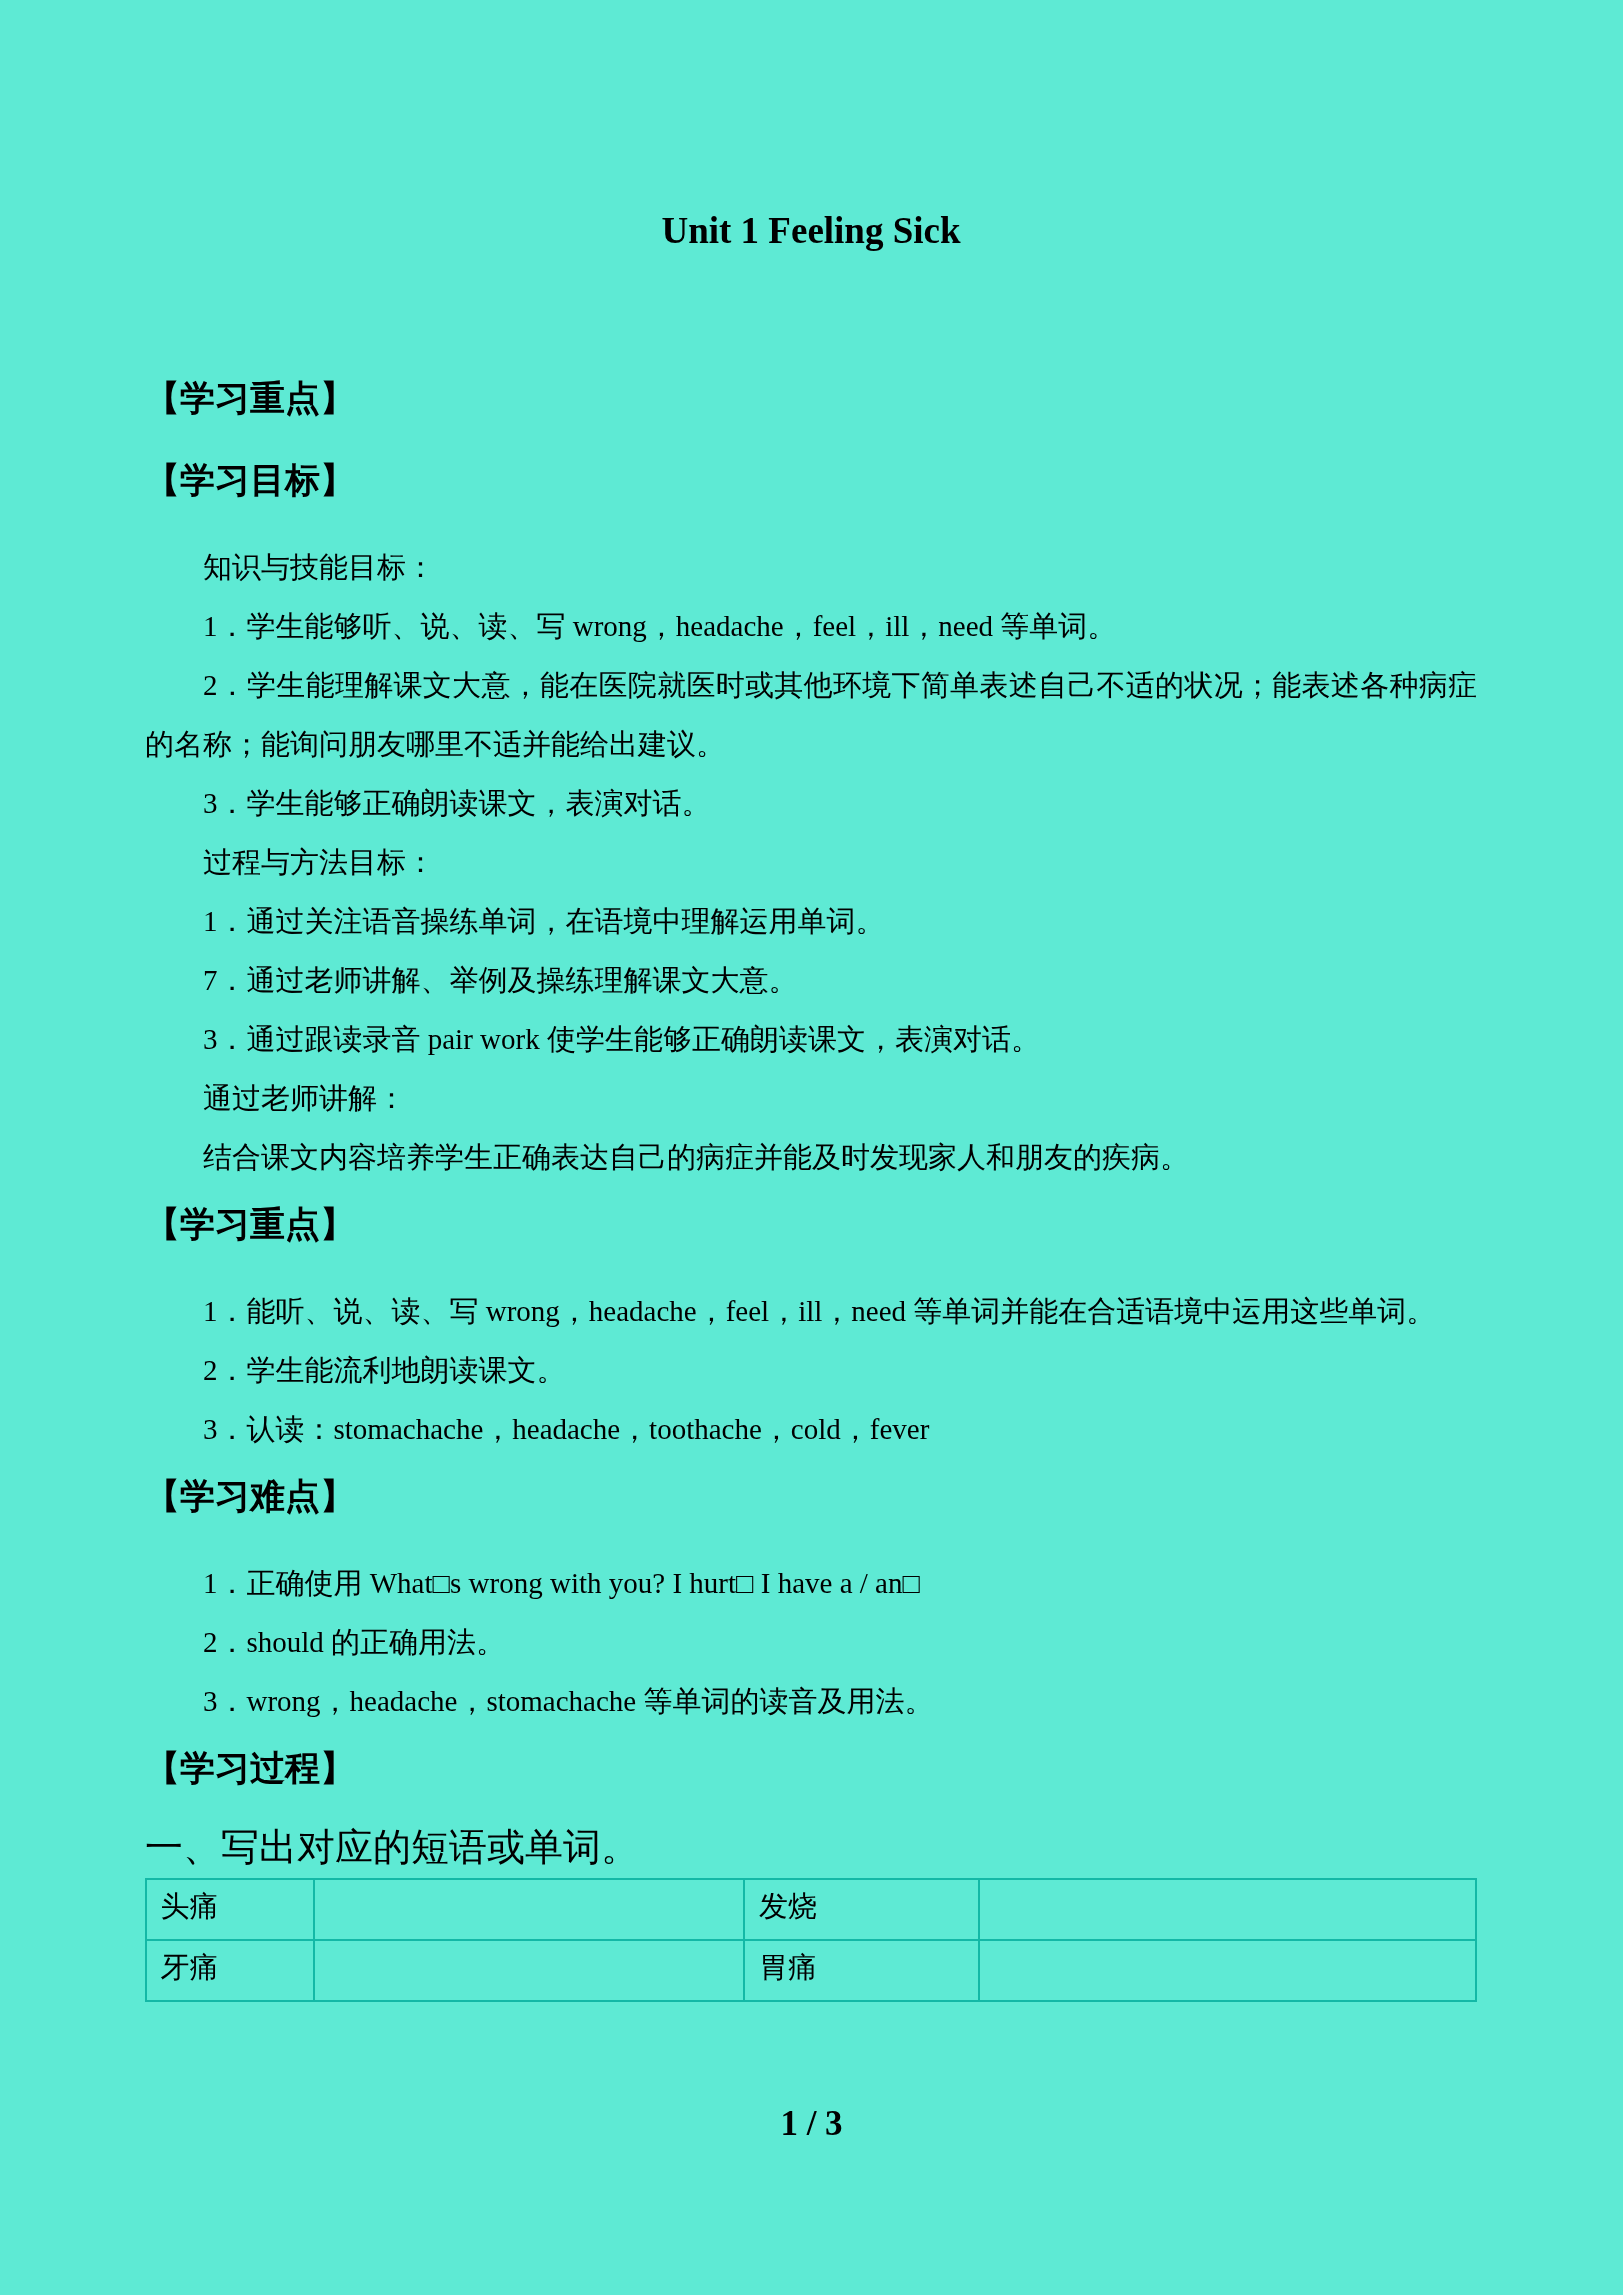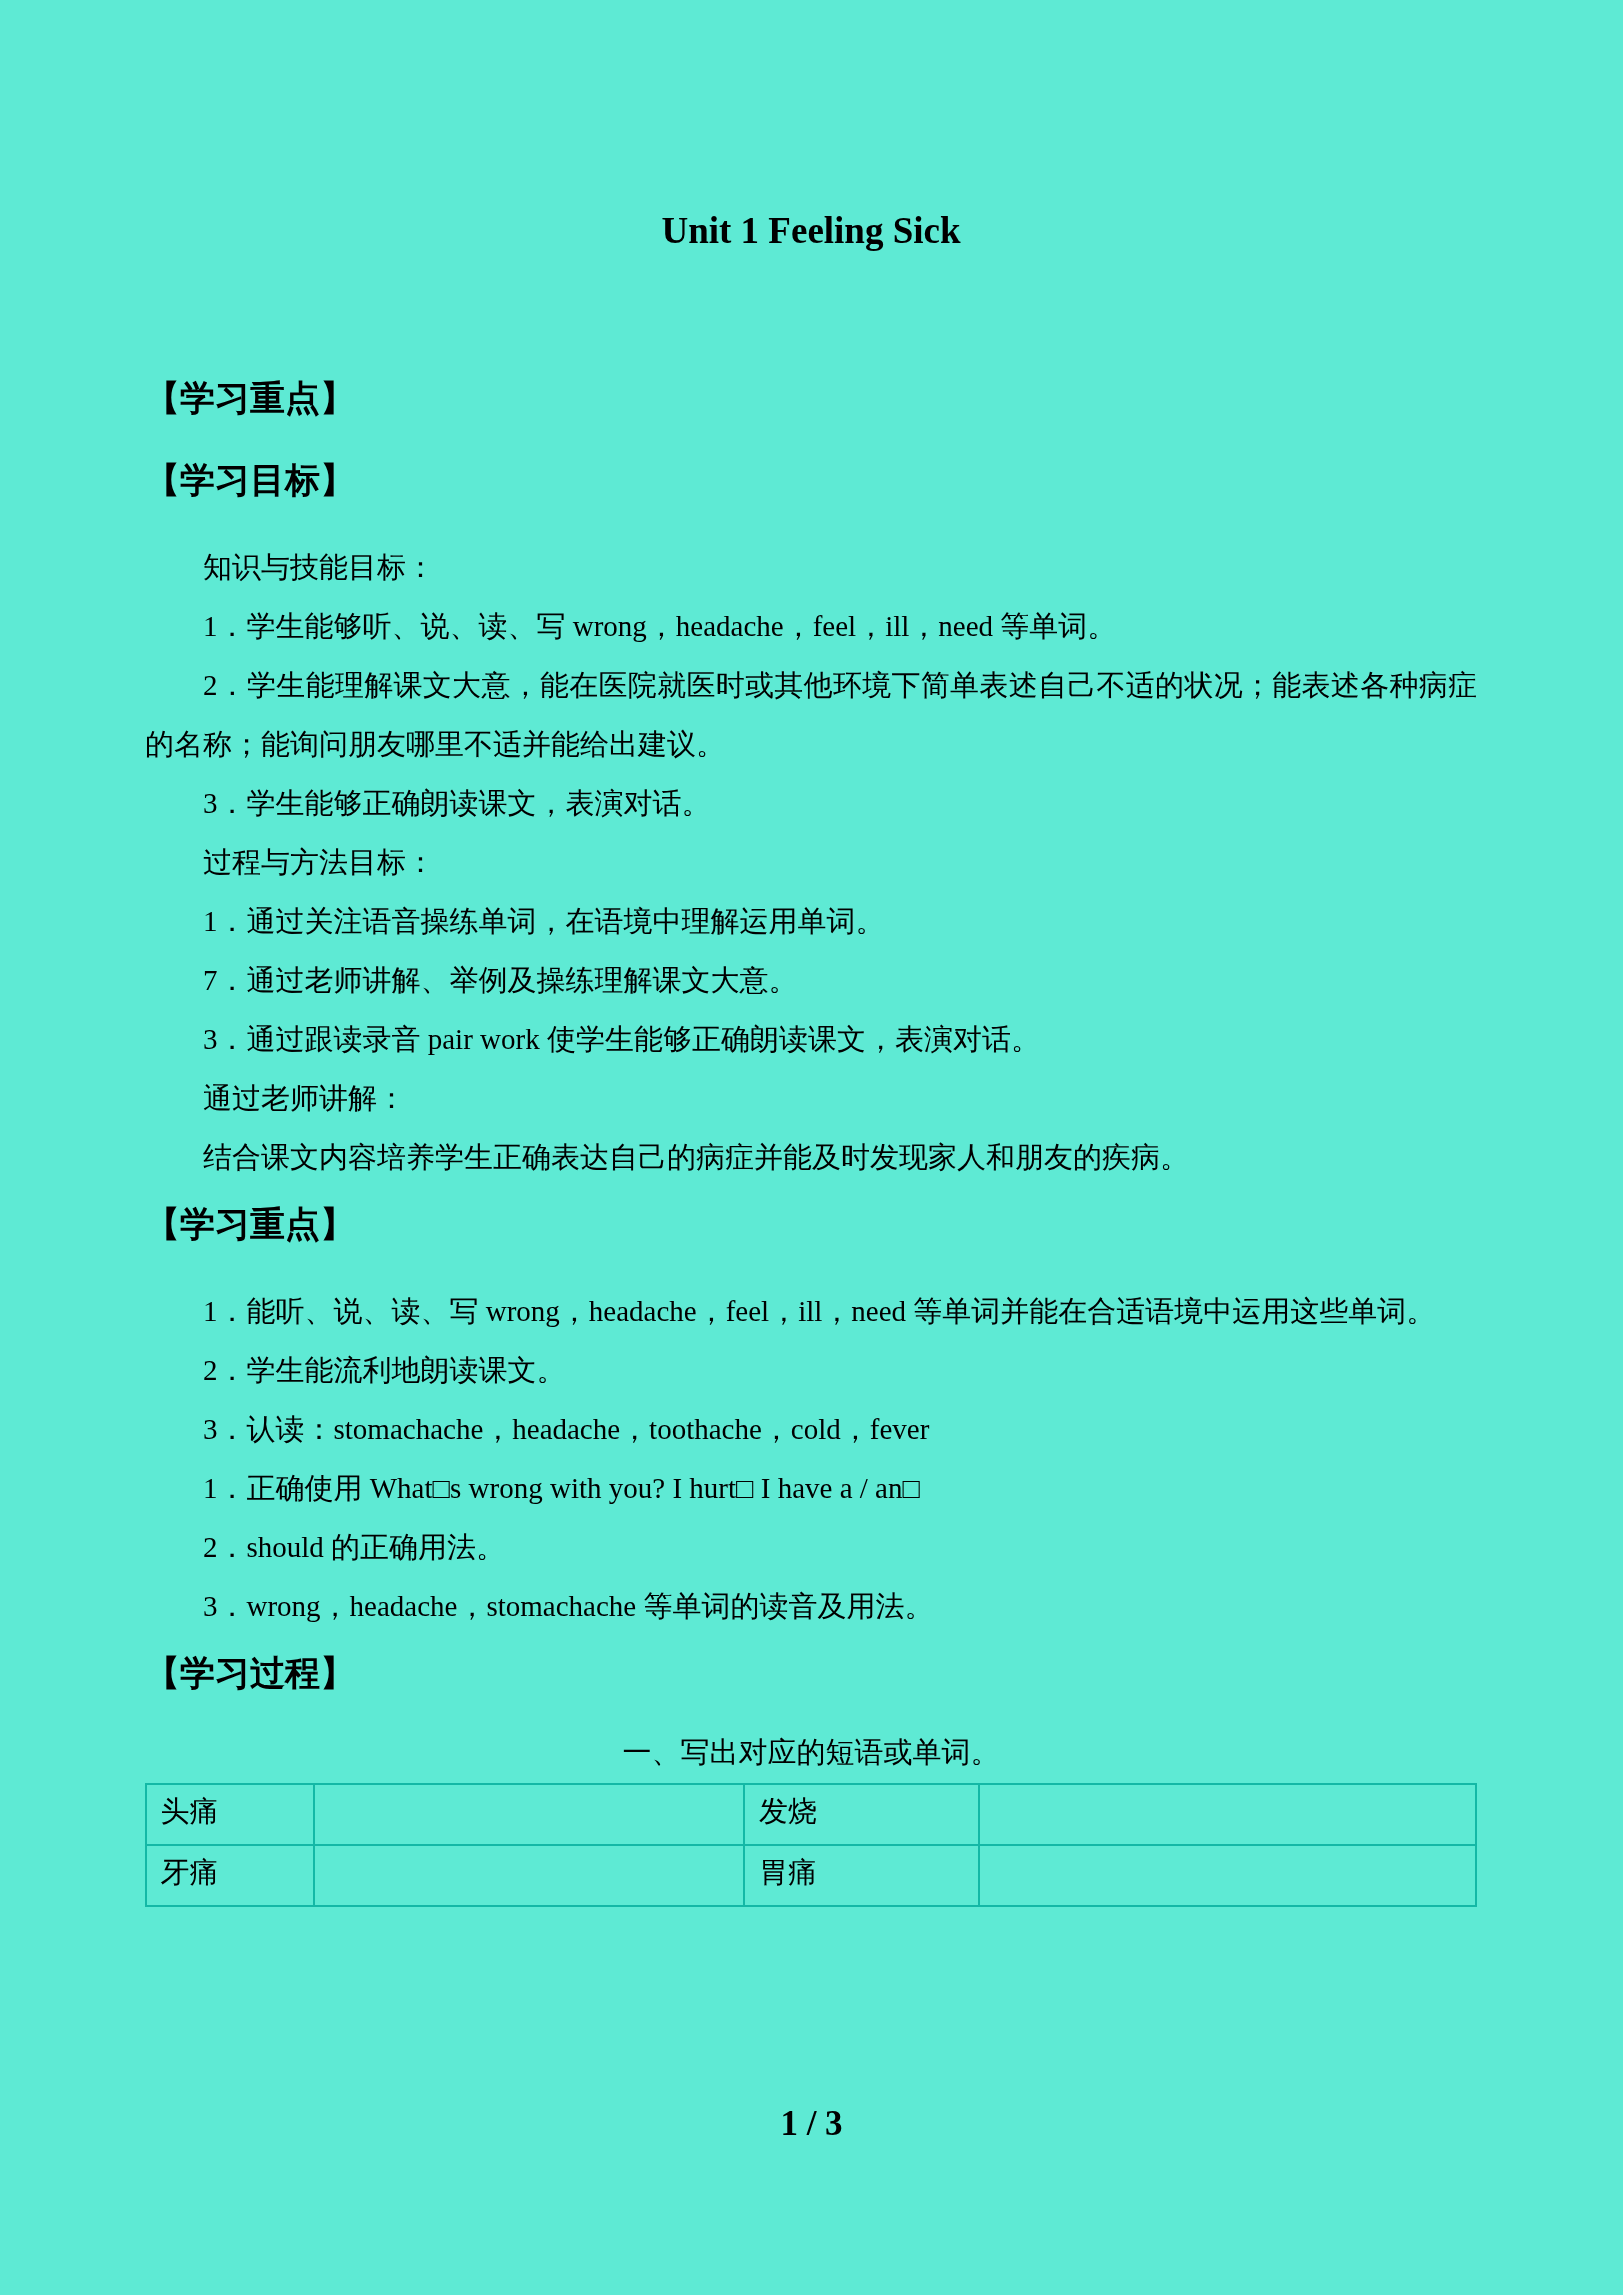--- a/index.html
+++ b/index.html
@@ -34,25 +34,25 @@
   .lesson-heading { margin-top: 123px; margin-bottom: 0; }
   .objectives-heading { margin-top: 37px; }
   .body-para {
     font-size: 29px;
     line-height: 59px;
     margin: 0;
     text-indent: 2em;
     text-align: justify;
   }
   .exercise-title {
-    font-size: 29px;
+    font-size: 38px;
     line-height: 42px;
     margin: 22px 0 9.5px 0;
     text-indent: 0;
-    text-align: center;
+    text-align: left;
   }
   .vocab-table {
     width: 100%;
     border-collapse: collapse;
     table-layout: fixed;
   }
   .vocab-table td {
     border: 2px solid #14b8a6;
     height: 61px;
     font-size: 29px;
@@ -92,20 +92,21 @@
     <p class="body-para">3．通过跟读录音 pair work 使学生能够正确朗读课文，表演对话。</p>
     <p class="body-para">通过老师讲解：</p>
     <p class="body-para">结合课文内容培养学生正确表达自己的病症并能及时发现家人和朋友的疾病。</p>
 
     <div class="section-heading">【学习重点】</div>
 
     <p class="body-para">1．能听、说、读、写 wrong，headache，feel，ill，need 等单词并能在合适语境中运用这些单词。</p>
     <p class="body-para">2．学生能流利地朗读课文。</p>
     <p class="body-para">3．认读：stomachache，headache，toothache，cold，fever</p>
 
+    <div class="section-heading">【学习难点】</div>
 
     <p class="body-para">1．正确使用 What□s wrong with you? I hurt□ I have a / an□</p>
     <p class="body-para">2．should 的正确用法。</p>
     <p class="body-para">3．wrong，headache，stomachache 等单词的读音及用法。</p>
 
     <div class="section-heading">【学习过程】</div>
 
     <p class="body-para exercise-title">一、写出对应的短语或单词。</p>
 
     <table class="vocab-table">

